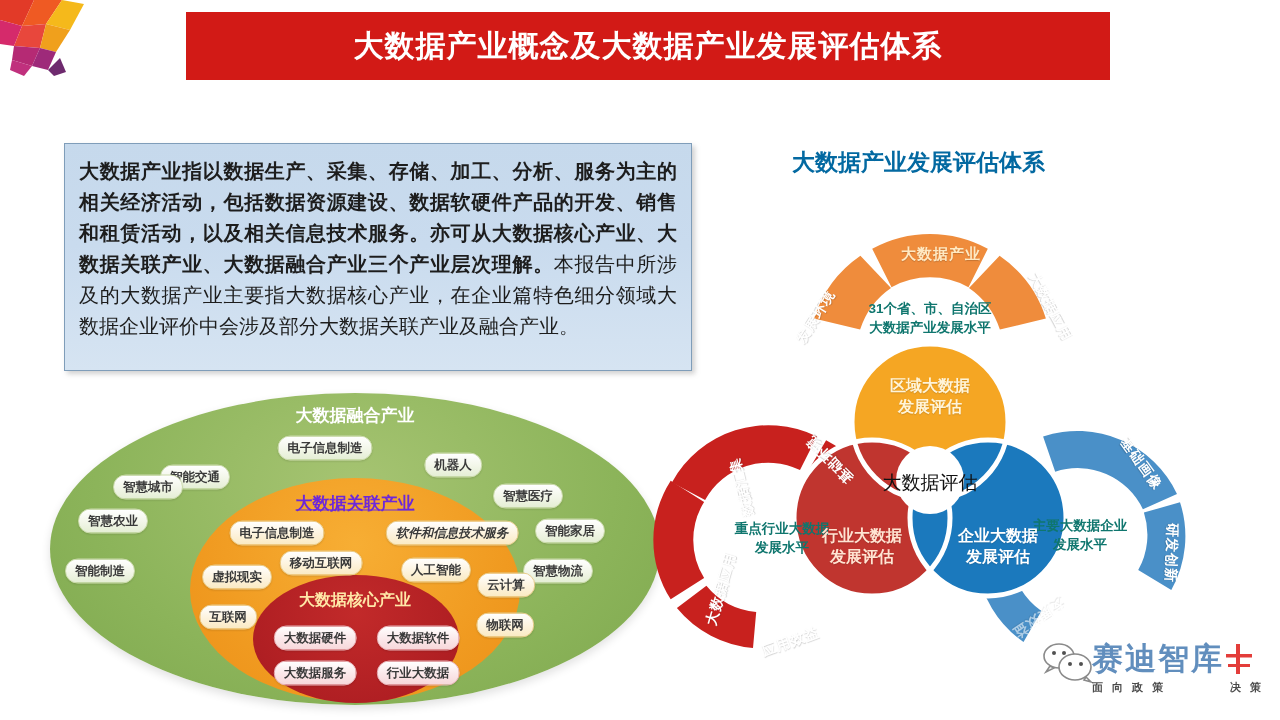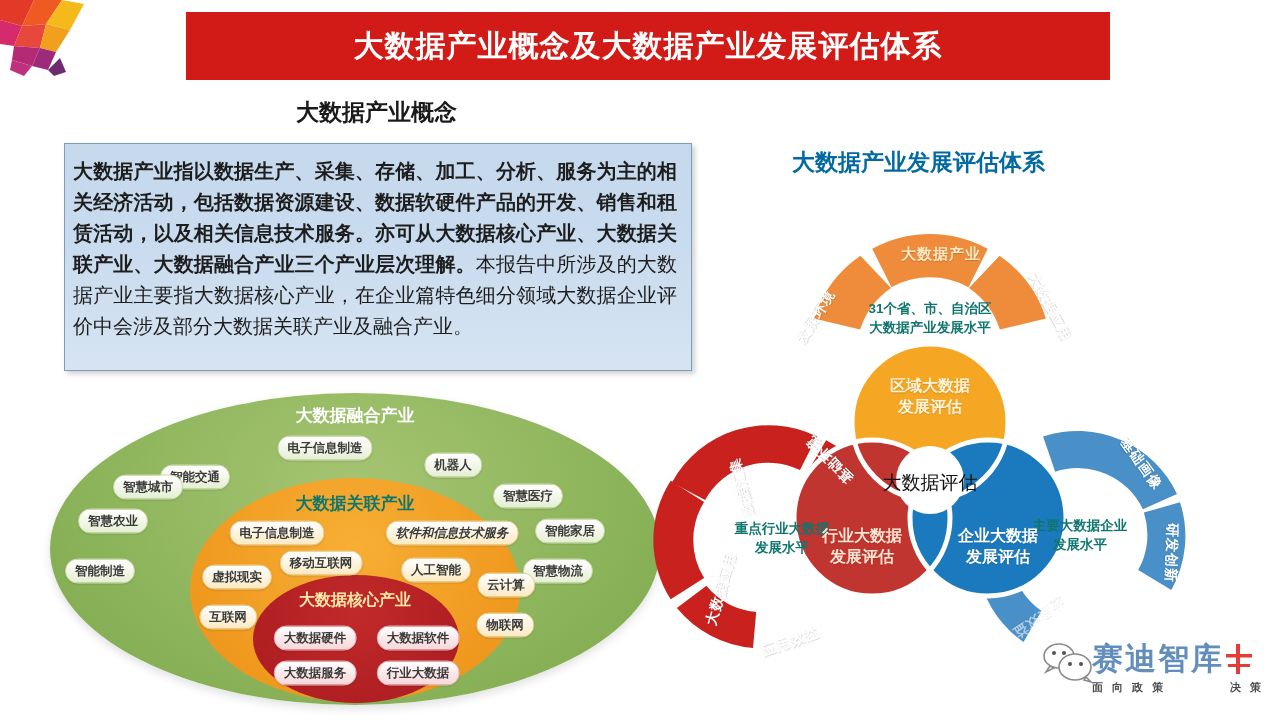--- a/index.html
+++ b/index.html
@@ -55,21 +55,21 @@
 
   
   #definition-box {
     position: absolute;
     left: 64px; top: 143px;
     width: 628px; height: 228px;
     background: linear-gradient(180deg,#c6d9ec 0%, #c9dbee 45%, #d6e4f2 100%);
     border: 1px solid #7f9db9;
     box-shadow: 3px 3px 5px rgba(120,120,120,0.35);
     box-sizing: border-box;
-    padding: 12px 14px 8px 8px;
+    padding: 12px 14px 8px 14px;
   }
   #definition-box .para {
     font-size: 20px;
     line-height: 31px;
     color: #1d1d1d;
     text-align: justify;
   }
   #definition-box .bold-part {
     font-weight: bold;
     font-family: "Liberation Sans", "DejaVu Sans", sans-serif;
@@ -248,33 +248,32 @@
     <polygon points="14,46 40,48 32,66 12,60" fill="#b52a74"></polygon>
     <polygon points="40,48 56,52 48,70 32,66" fill="#9e2a7a"></polygon>
     <polygon points="12,60 32,66 24,76 10,70" fill="#c0307d"></polygon>
     <polygon points="48,70 60,58 66,72 54,76" fill="#6e2a6e"></polygon>
   </svg>
 
   <div id="title-banner">
     <span class="title-text">大数据产业概念及大数据产业发展评估体系</span>
   </div>
 
-  <div id="concept-heading">大数据产业概念</div>
 
   <div id="definition-box">
     <div class="para"><span class="bold-part">大数据产业指以数据生产、采集、存储、加工、分析、服务为主的相关经济活动，包括数据资源建设、数据软硬件产品的开发、销售和租赁活动，以及相关信息技术服务。亦可从大数据核心产业、大数据关联产业、大数据融合产业三个产业层次理解。</span><span class="serif-part">本报告中所涉及的大数据产业主要指大数据核心产业，在企业篇特色细分领域大数据企业评价中会涉及部分大数据关联产业及融合产业。</span></div>
   </div>
 
   <div id="onion">
     <div id="ring-outer"></div>
     <div id="ring-mid"></div>
     <div id="ring-core"></div>
 
     <div class="ring-label" style="left:315px; top:30px; color:#ffffff;">大数据融合产业</div>
-    <div class="ring-label" style="left:315px; top:118px; color:#0f766e;">大数据关联产业</div>
+    <div class="ring-label" style="left:315px; top:118px; color:#6d28d9;text-decoration:underline;">大数据关联产业</div>
     <div class="ring-label" style="left:315px; top:215px; color:#ffe9a8; font-size:16px;">大数据核心产业</div>
 
     <div class="pill" style="left:155px; top:72px;margin-top:20px;">智能交通</div>
     <div class="pill" style="left:285px; top:63px;">电子信息制造</div>
     <div class="pill" style="left:413px; top:80px;">机器人</div>
     <div class="pill" style="left:108px; top:102px;">智慧城市</div>
     <div class="pill" style="left:488px; top:111px;">智慧医疗</div>
     <div class="pill" style="left:73px;  top:136px;">智慧农业</div>
     <div class="pill" style="left:530px; top:146px;">智能家居</div>
     <div class="pill" style="left:60px;  top:186px;">智能制造</div>

